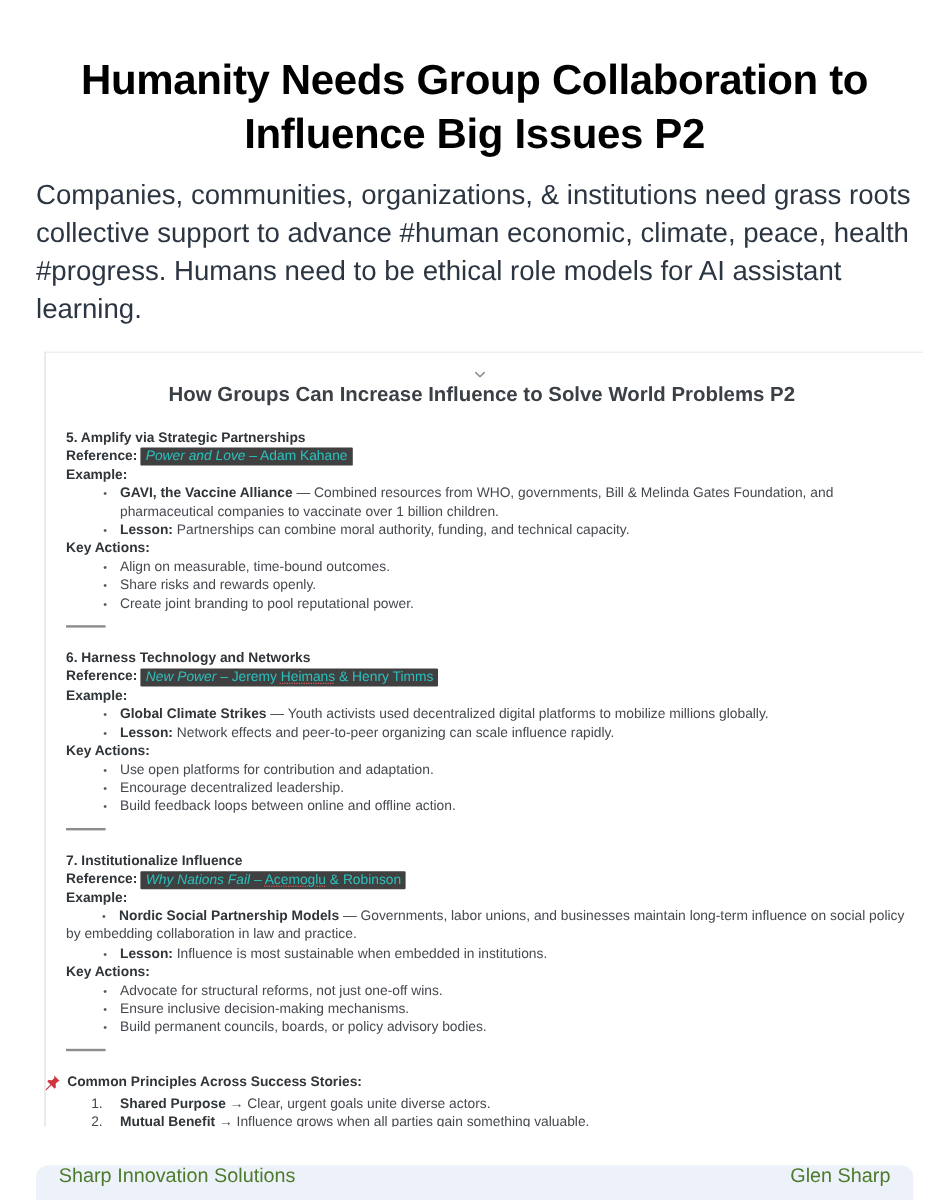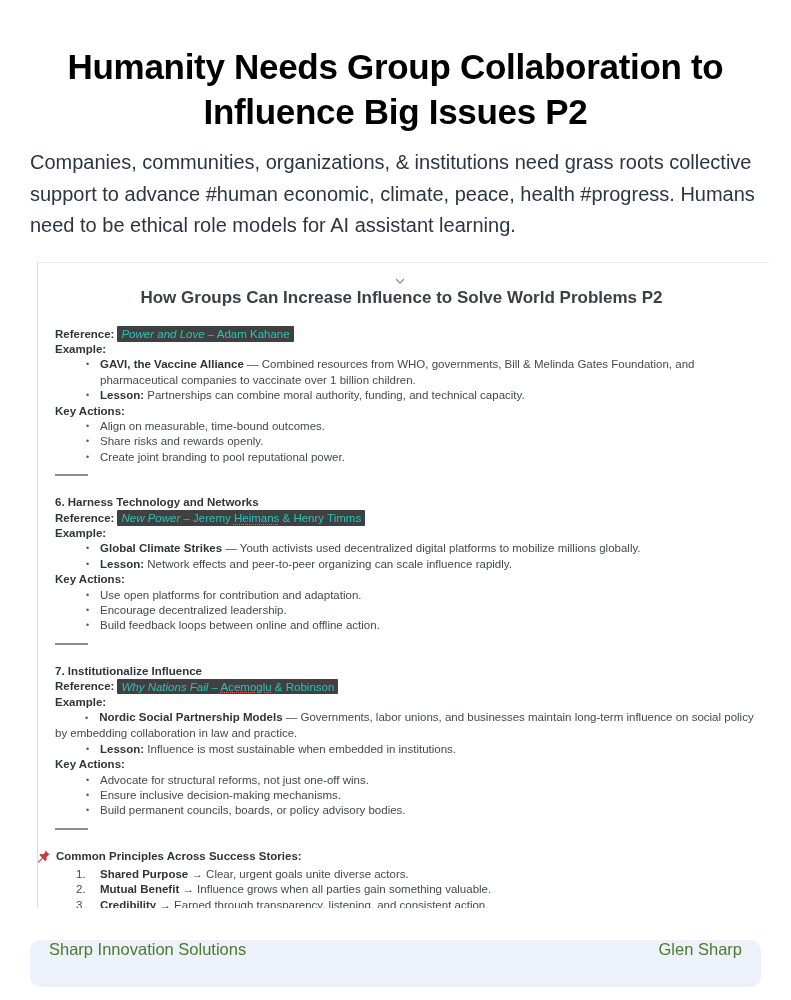--- a/index.html
+++ b/index.html
@@ -14,21 +14,21 @@
     text-align: center;
     color: #000000;
     font-size: 35px;
     font-weight: bold;
     line-height: 45px;
     letter-spacing: -0.3px;
   }
   .subtitle {
     margin: 13px 30px 0;
     color: #2c3542;
-    font-size: 20px;
+    font-size: 23px;
     line-height: 31.5px;
   }
   .content {
     margin: 20px 22px 0 37px;
     border-top: 1px solid #ececec;
     border-left: 1px solid #dcdcdc;
     padding: 11px 6px 0 17px;
     height: 646px;
     overflow: hidden;
     color: #45494f;
@@ -118,20 +118,21 @@
 <div class="content">
 
   <div class="content-header">
     <svg class="chev" viewBox="0 0 24 24" fill="none" stroke="#8b9095" stroke-width="2.6" stroke-linecap="round" stroke-linejoin="round">
         <polyline points="5 9 12 16 19 9"></polyline>
       </svg>
     <span>How Groups Can Increase Influence to Solve World Problems P2</span>
   </div>
 
   <div class="sec">
+    <div class="sec-heading">5. Amplify via Strategic Partnerships</div>
     <div class="line">
       <span class="bold">Reference:</span><span class="ref-highlight"><span class="it">Power and Love</span><span> – Adam Kahane</span><span class="misspelled"></span><span></span></span>
     </div>
     <div class="bold line">Example:</div>
     <div class="bullet"><span class="dot">•</span><span class="bold">GAVI, the Vaccine Alliance</span><span> — Combined resources from WHO, governments, Bill &amp; Melinda Gates Foundation, and pharmaceutical companies to vaccinate over 1 billion children.</span></div>
     <div class="bullet"><span class="dot">•</span><span class="bold">Lesson:</span><span> Partnerships can combine moral authority, funding, and technical capacity.</span></div>
     <div class="bold line">Key Actions:</div>
     <div class="bullet"><span class="dot">•</span><span>Align on measurable, time-bound outcomes.</span></div>
     <div class="bullet"><span class="dot">•</span><span>Share risks and rewards openly.</span></div>
     <div class="bullet"><span class="dot">•</span><span>Create joint branding to pool reputational power.</span></div>

